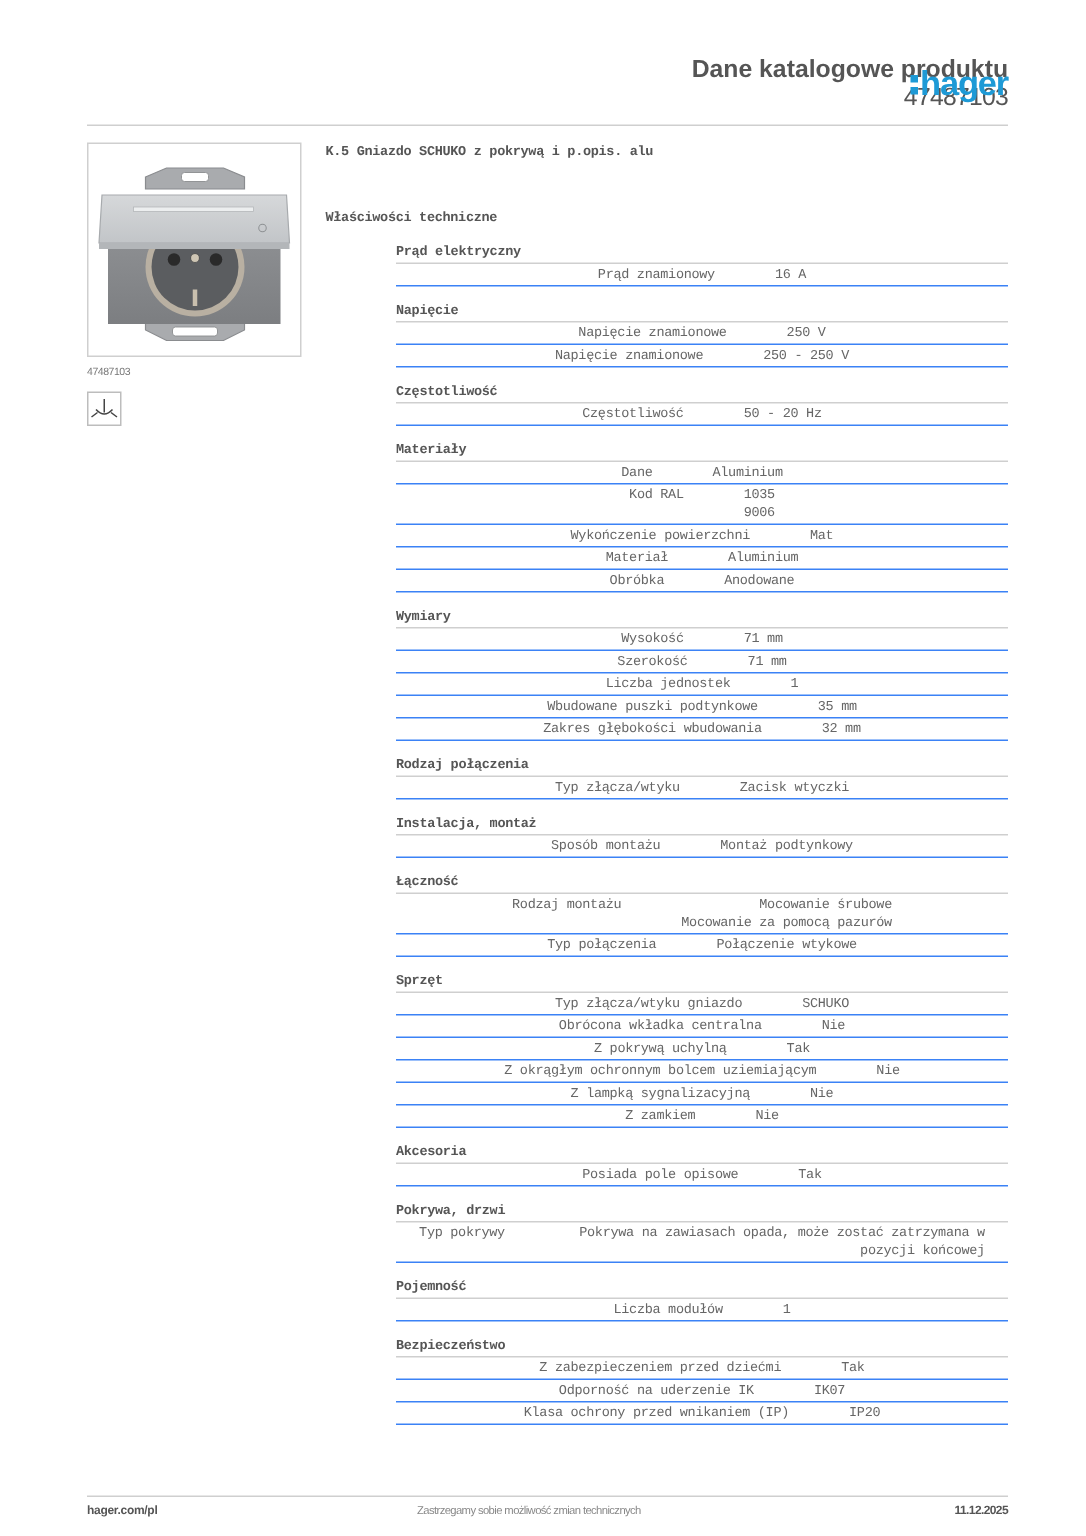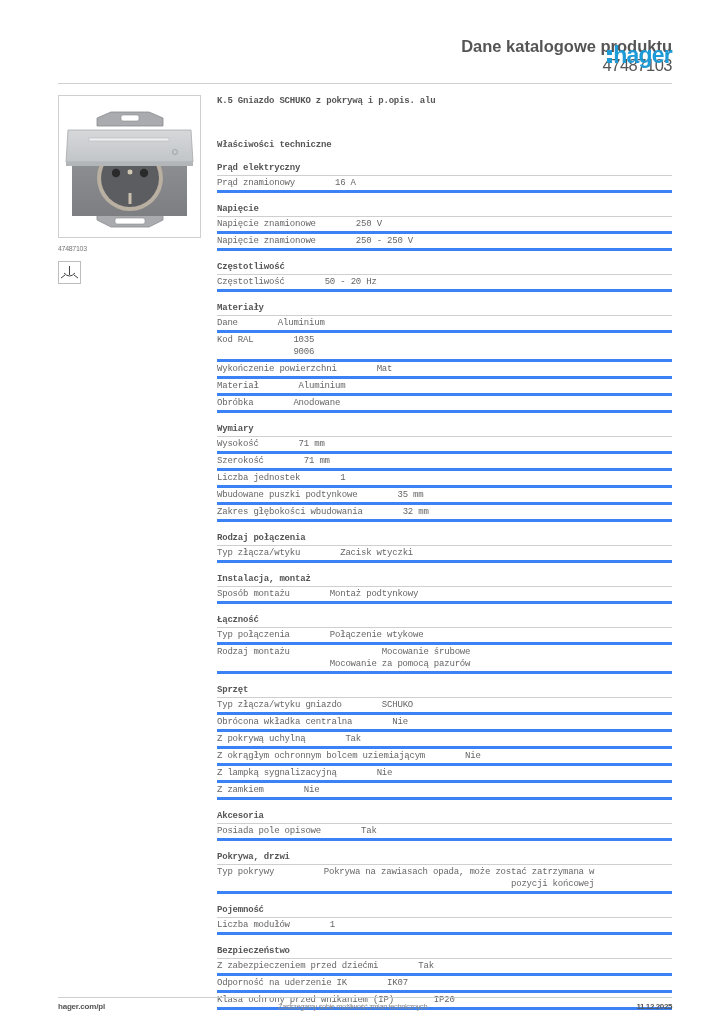--- a/index.html
+++ b/index.html
@@ -113,39 +113,40 @@
       font-size: 9px;
       font-weight: bold;
       color: #555;
       margin-top: 30px;
       height: 14px;
       line-height: 14px;
       letter-spacing: -0.2px;
     }
     .section {
       margin-top: 10px;
+      margin-left: 47px;
     }
     .section-title {
       font-size: 9px;
       font-weight: bold;
       color: #555;
       height: 13px;
       line-height: 13px;
       border-bottom: 1px solid #cfcfcf;
       letter-spacing: -0.2px;
     }
     .row {
       display: flex;
-      justify-content: flex-start;
+      justify-content: center;
       font-size: 9px;
       color: #666;
       line-height: 12px;
       padding-top: 1px;
       padding-bottom: 1px;
-      border-bottom: 3px solid #3b82f6;
+      border-bottom: 1px solid #3b82f6;
       letter-spacing: -0.2px;
       gap: 40px;
     }
     .row .label {
       flex: 0 0 auto;
     }
     .row .value {
       text-align: right;
       flex: 0 1 auto;
       max-width: 280px;
@@ -364,30 +365,30 @@
         <div class="row">
           <div class="label">Sposób montażu</div>
           <div class="value">
             <span>Montaż podtynkowy</span>
           </div>
         </div>
       </div>
       <div class="section">
         <div class="section-title">Łączność</div>
         <div class="row">
-          <div class="label">Typ połączenia</div>
-          <div class="value">
-            <span>Połączenie wtykowe</span>
-          </div>
-        </div>
-        <div class="row">
           <div class="label">Rodzaj montażu</div>
           <div class="value">
             <span>Mocowanie śrubowe</span>
             <span>Mocowanie za pomocą pazurów</span>
+          </div>
+        </div>
+        <div class="row">
+          <div class="label">Typ połączenia</div>
+          <div class="value">
+            <span>Połączenie wtykowe</span>
           </div>
         </div>
       </div>
       <div class="section">
         <div class="section-title">Sprzęt</div>
         <div class="row">
           <div class="label">Typ złącza/wtyku gniazdo</div>
           <div class="value">
             <span>SCHUKO</span>
           </div>

